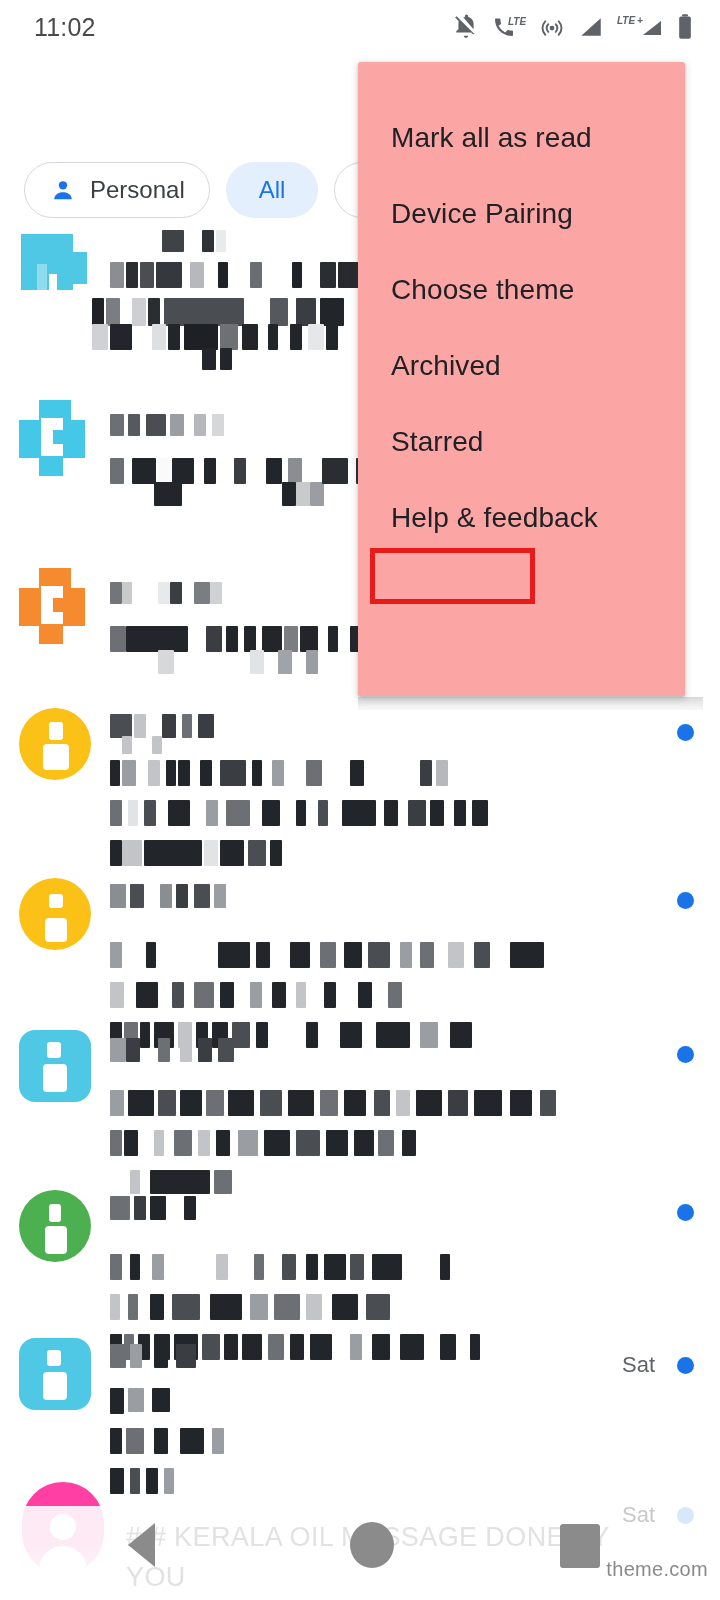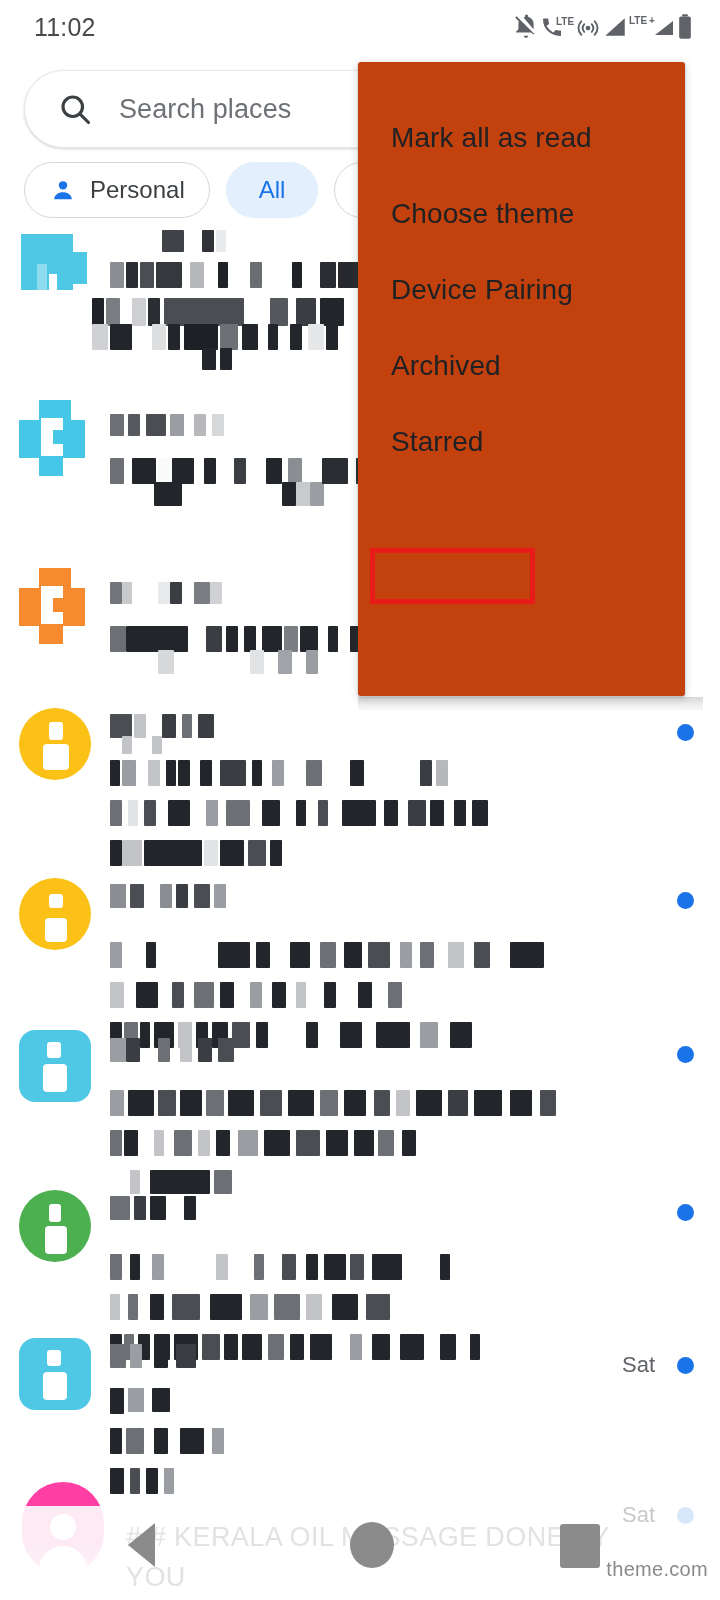--- a/index.html
+++ b/index.html
@@ -11,21 +11,21 @@
   }
   #screen { position:relative; width:720px; height:1600px; background:#fff; overflow:hidden; }
 
   
   #statusbar {
     position:absolute; top:0; left:0; width:720px; height:54px;
     display:flex; align-items:center; justify-content:space-between;
     padding:0 26px 0 34px;
   }
   #clock { font-size:25px; color:#4a4a4a; letter-spacing:.2px; }
-  #status-icons { display:flex; align-items:center; gap:1px; }
+  #status-icons { display:flex; align-items:center; gap:13px;font-style:italic; }
   .sicon { display:block; }
 
   
   #searchbar {
     position:absolute; top:70px; left:24px;
     width:660px; height:78px;
     background:#fff;
     border:1px solid #e7e8ea;
     border-radius:40px;
     box-shadow:0 1px 3px rgba(60,64,67,.16), 0 1px 2px rgba(60,64,67,.08);
@@ -66,21 +66,21 @@
   .bb { position:absolute; top:0; display:block; border-radius:1px; }
 
   .meta { position:absolute; right:26px; display:flex; align-items:center; gap:22px; }
   .meta-time { font-size:22px; color:#5f6368; }
   .dot-unread { width:17px; height:17px; border-radius:50%; background:#1a73e8; }
 
   
   #menu {
     position:absolute; top:62px; left:358px;
     width:327px; height:634px;
-    background:#c2410c;
+    background:#fca5a5;
     box-shadow:0 2px 6px 2px rgba(60,64,67,.15), 0 1px 2px rgba(60,64,67,.3);
     border-radius:3px;
     z-index:40;
   }
   .menu-item {
     position:relative; height:76px; display:flex; align-items:center;
     padding-left:33px; font-size:28px; color:#202124; letter-spacing:.1px;
   }
   #menu-inner { padding-top:38px; }
   .menu-item.highlight { }
@@ -167,27 +167,20 @@
         <text x="20" y="9" font-size="10" font-family="Liberation Sans, sans-serif" font-weight="bold" fill="#5f6368">+</text>
         <path d="M44 6v14H26z"></path>
       </svg>
       <svg class="sicon" width="18" height="28" viewBox="0 0 14 24" fill="#5f6368">
         <rect x="4.5" y="1" width="5" height="2" rx="1"></rect>
         <rect x="2" y="3" width="10" height="19" rx="1.6"></rect>
       </svg>
     </div>
   </div>
 
-  <div id="searchbar">
-    <svg width="36" height="36" viewBox="0 0 24 24" fill="none" stroke="#3c4043" stroke-width="2.1">
-      <circle cx="10.5" cy="10.5" r="6.5"></circle>
-      <line x1="15.4" y1="15.4" x2="21" y2="21" stroke-linecap="round"></line>
-    </svg>
-    <span id="search-placeholder">Search places</span>
-  </div>
 
   <div id="chiprow">
     <div class="chip">
       <span class="chip-icon">
         <svg width="28" height="28" viewBox="0 0 24 24" fill="#1a73e8">
           <circle cx="12" cy="8" r="3.6"></circle>
           <path d="M4.5 20c0-3.7 3.4-6 7.5-6s7.5 2.3 7.5 6z"></path>
         </svg>
       </span>
       <span>Personal</span>
@@ -661,30 +654,33 @@
     <div class="body"></div>
   </div>
 
 
   <div id="menu">
     <div id="menu-inner">
       <div class="menu-item">
         <span>Mark all as read</span>
       </div>
       <div class="menu-item">
+        <span>Device Pairing</span>
+      </div>
+      <div class="menu-item">
         <span>Choose theme</span>
-      </div>
-      <div class="menu-item">
-        <span>Device Pairing</span>
       </div>
       <div class="menu-item">
         <span>Archived</span>
       </div>
       <div class="menu-item">
         <span>Starred</span>
+      </div>
+      <div class="menu-item">
+        <span>Help &amp; feedback</span>
       </div>
     </div>
   </div>
   <div id="menu-shadow-strip"></div>
   <div id="highlight-box"></div>
 
   <div id="fade-bottom"></div>
   <div id="bottom-text">
     <div>#-# KERALA OIL MASSAGE DONE BY YOU</div>
     <div>FEMALE THERAPIST</div>

